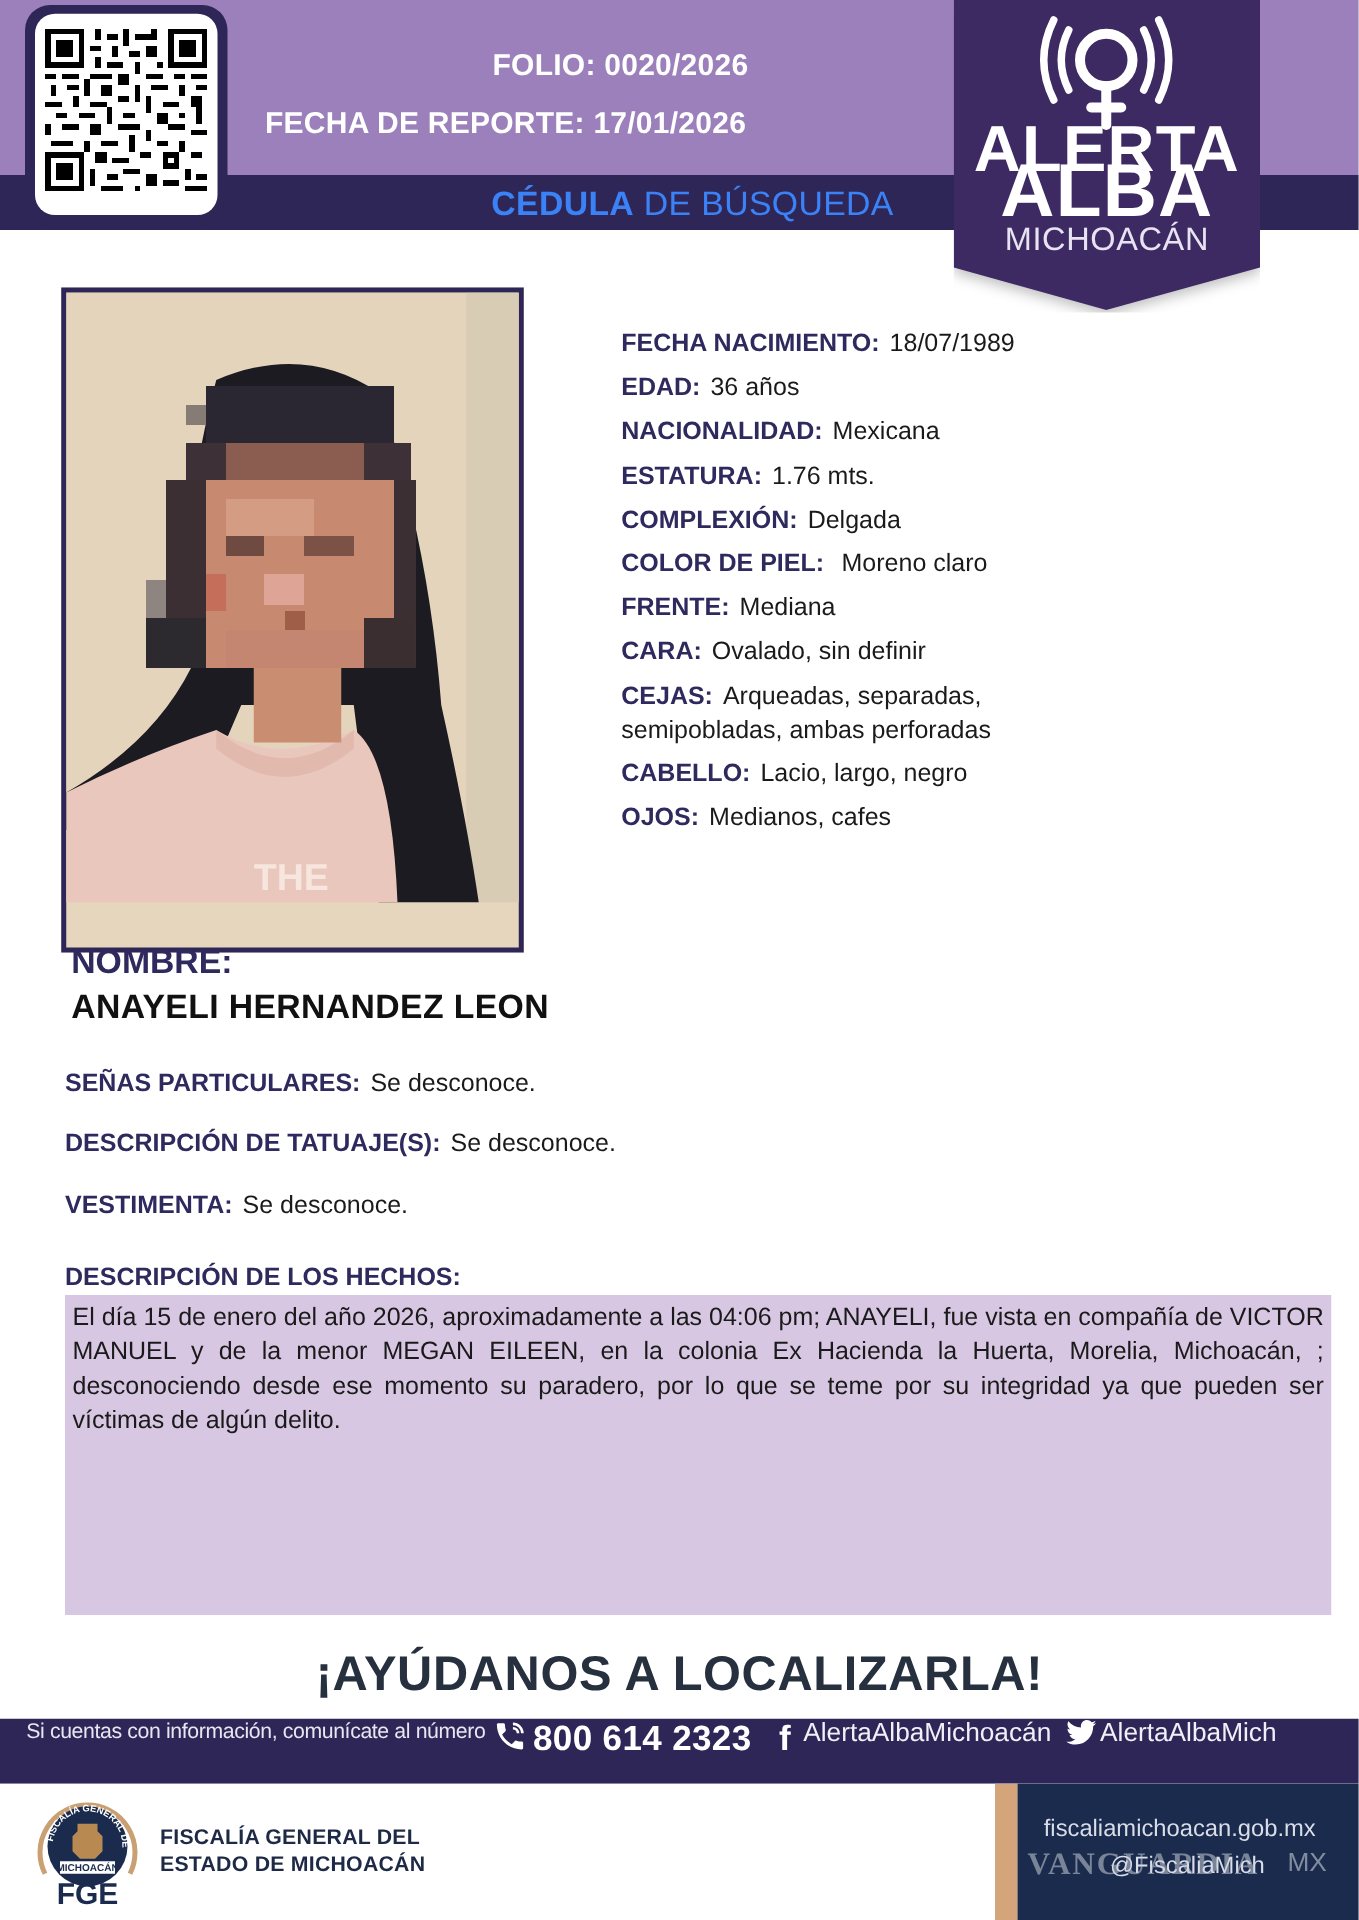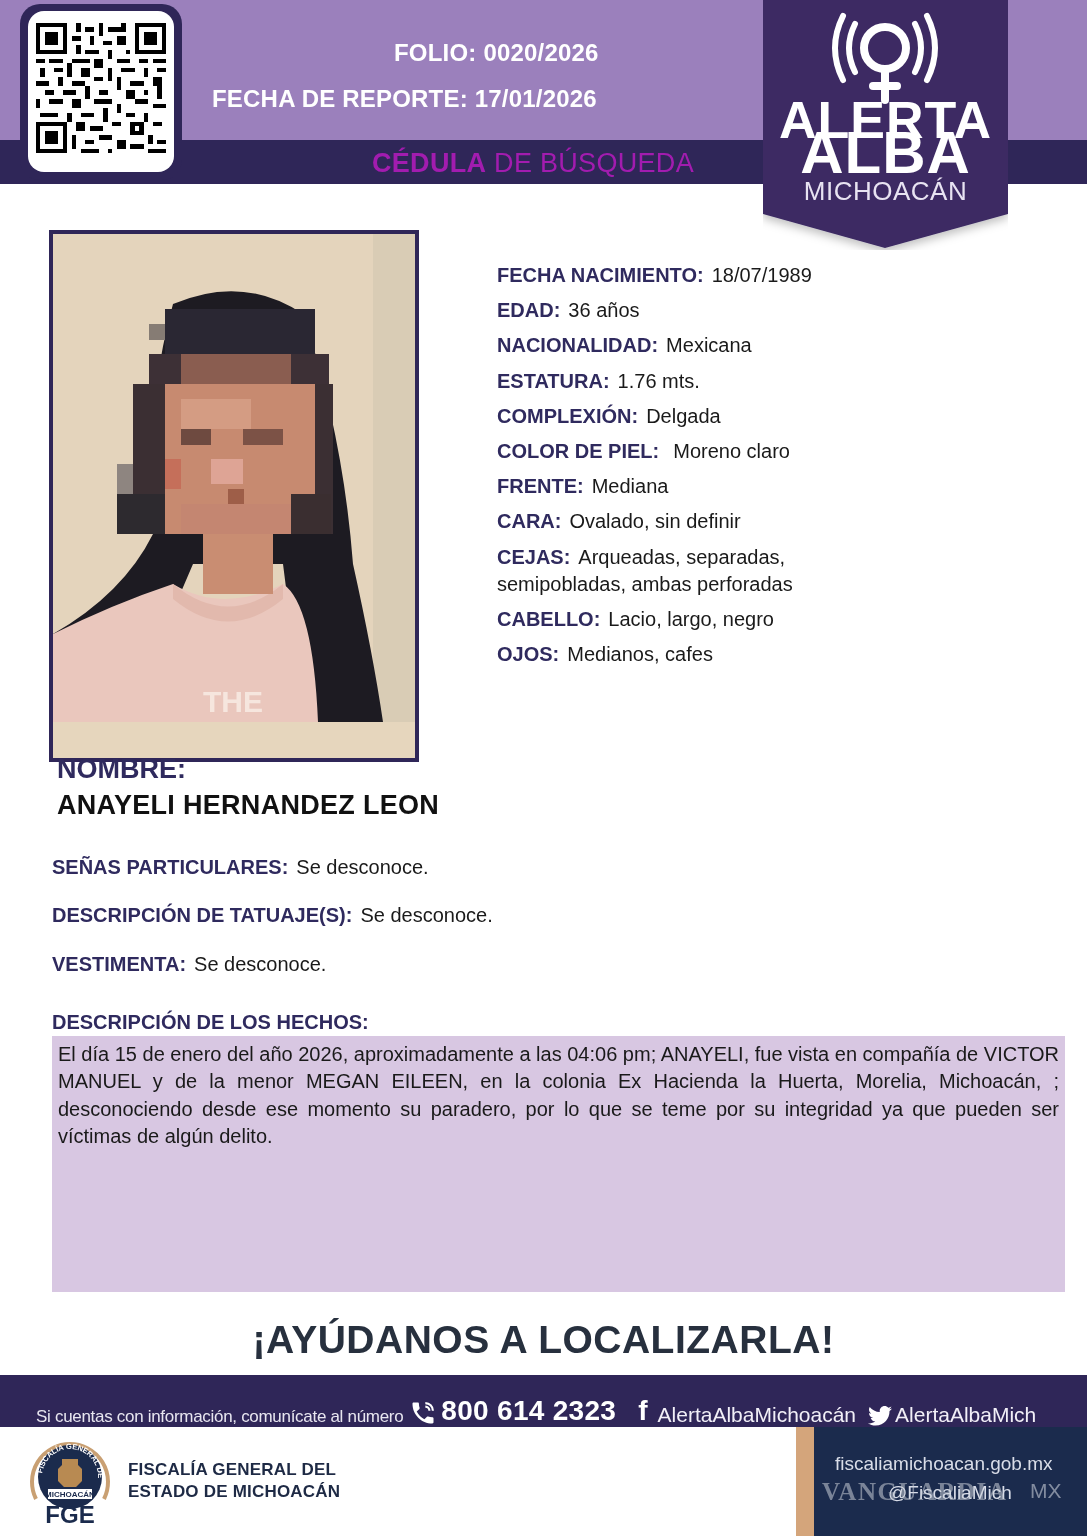--- a/index.html
+++ b/index.html
@@ -7,21 +7,21 @@
     body { position: relative; font-family: "Liberation Sans", sans-serif; color: #1a1a1a; }
 
     
     .hdr-top { position: absolute; left: 0; top: 0; width: 1087px; height: 140px; background: #9b80bc; }
     .hdr-band { position: absolute; left: 0; top: 140px; width: 1087px; height: 44px; background: #2f2658; }
     .qr-frame { position: absolute; left: 20px; top: 4px; width: 162px; height: 176px; background: #2f2658; border-radius: 20px; }
     .qr-box { position: absolute; left: 28px; top: 11px; width: 146px; height: 161px; background: #fff; border-radius: 16px; }
     .qr-box svg { position: absolute; left: 8px; top: 12px; }
     .folio { position: absolute; left: 394px; top: 39px; color: #fff; font-weight: bold; font-size: 24px; letter-spacing: 0.2px; }
     .fecha-rep { position: absolute; left: 212px; top: 85px; color: #fff; font-weight: bold; font-size: 24px; letter-spacing: 0.2px; }
-    .cedula { position: absolute; left: 372px; top: 148px; color: #a21caf; font-size: 27px; letter-spacing: 0.3px; }
+    .cedula { position: absolute; left: 393px; top: 148px; color: #3b82f6; font-size: 27px; letter-spacing: 0.3px; }
     .cedula b { font-weight: bold; }
 
     .logo-badge { position: absolute; left: 763px; top: 0; width: 245px; height: 250px; }
     .logo-badge svg { position: absolute; left: 0; top: 0; }
     .logo-text { position: absolute; left: 763px; width: 245px; text-align: center; color: #fff; font-weight: bold; }
     .logo-alerta { top: 90px; font-size: 52px; letter-spacing: 1px; }
     .logo-alba { top: 118px; font-size: 60px; letter-spacing: 1px; }
     .logo-mich { top: 176px; font-size: 26px; font-weight: normal; letter-spacing: 0.5px; color: #e8e3f2; }
 
     
@@ -43,21 +43,21 @@
     .extra.tatuajes { top: 904px; }
     .extra.vest { top: 953px; }
 
     .hechos-lbl { position: absolute; left: 52px; top: 1011px; font-size: 20px; font-weight: bold; color: #2f2a5e; }
     .hechos-box { position: absolute; left: 52px; top: 1036px; width: 1013px; height: 256px; background: #d8c7e2; padding: 5px 6px; }
     .hechos-text { font-size: 20px; line-height: 27.4px; color: #1a1a1a; text-align: justify; }
 
     
     .cta { position: absolute; left: 0; top: 1318px; width: 1087px; text-align: center; font-size: 39px; font-weight: bold; color: #27303e; letter-spacing: 0.5px; }
 
-    .contact-bar { position: absolute; left: 0; top: 1375px; width: 1087px; height: 52px; background: #2f2658; color: #fff; display: flex; align-items: flex-end; padding-left: 36px; white-space: nowrap; }
+    .contact-bar { position: absolute; left: 0; top: 1375px; width: 1087px; height: 52px; background: #2f2658; color: #fff; display: flex; align-items: flex-start; padding-left: 21px; white-space: nowrap; }
     .cb-text { font-size: 17px; color: #e8e6f0; letter-spacing: -0.3px; }
     .cb-phone-icon { margin-left: 6px; margin-right: 4px; display: inline-flex; }
     .cb-phone { font-size: 28px; font-weight: bold; letter-spacing: 0.3px; }
     .cb-fb-icon { margin-left: 22px; margin-right: 10px; font-size: 28px; font-weight: bold; font-family: "Liberation Sans", sans-serif; }
     .cb-fb { font-size: 21px; color: #f1eff7; }
     .cb-tw-icon { margin-left: 12px; margin-right: 3px; display: inline-flex; }
     .cb-tw { font-size: 21px; color: #f1eff7; }
 
     
     .footer { position: absolute; left: 0; top: 1427px; width: 1087px; height: 109px; background: #ffffff; }

